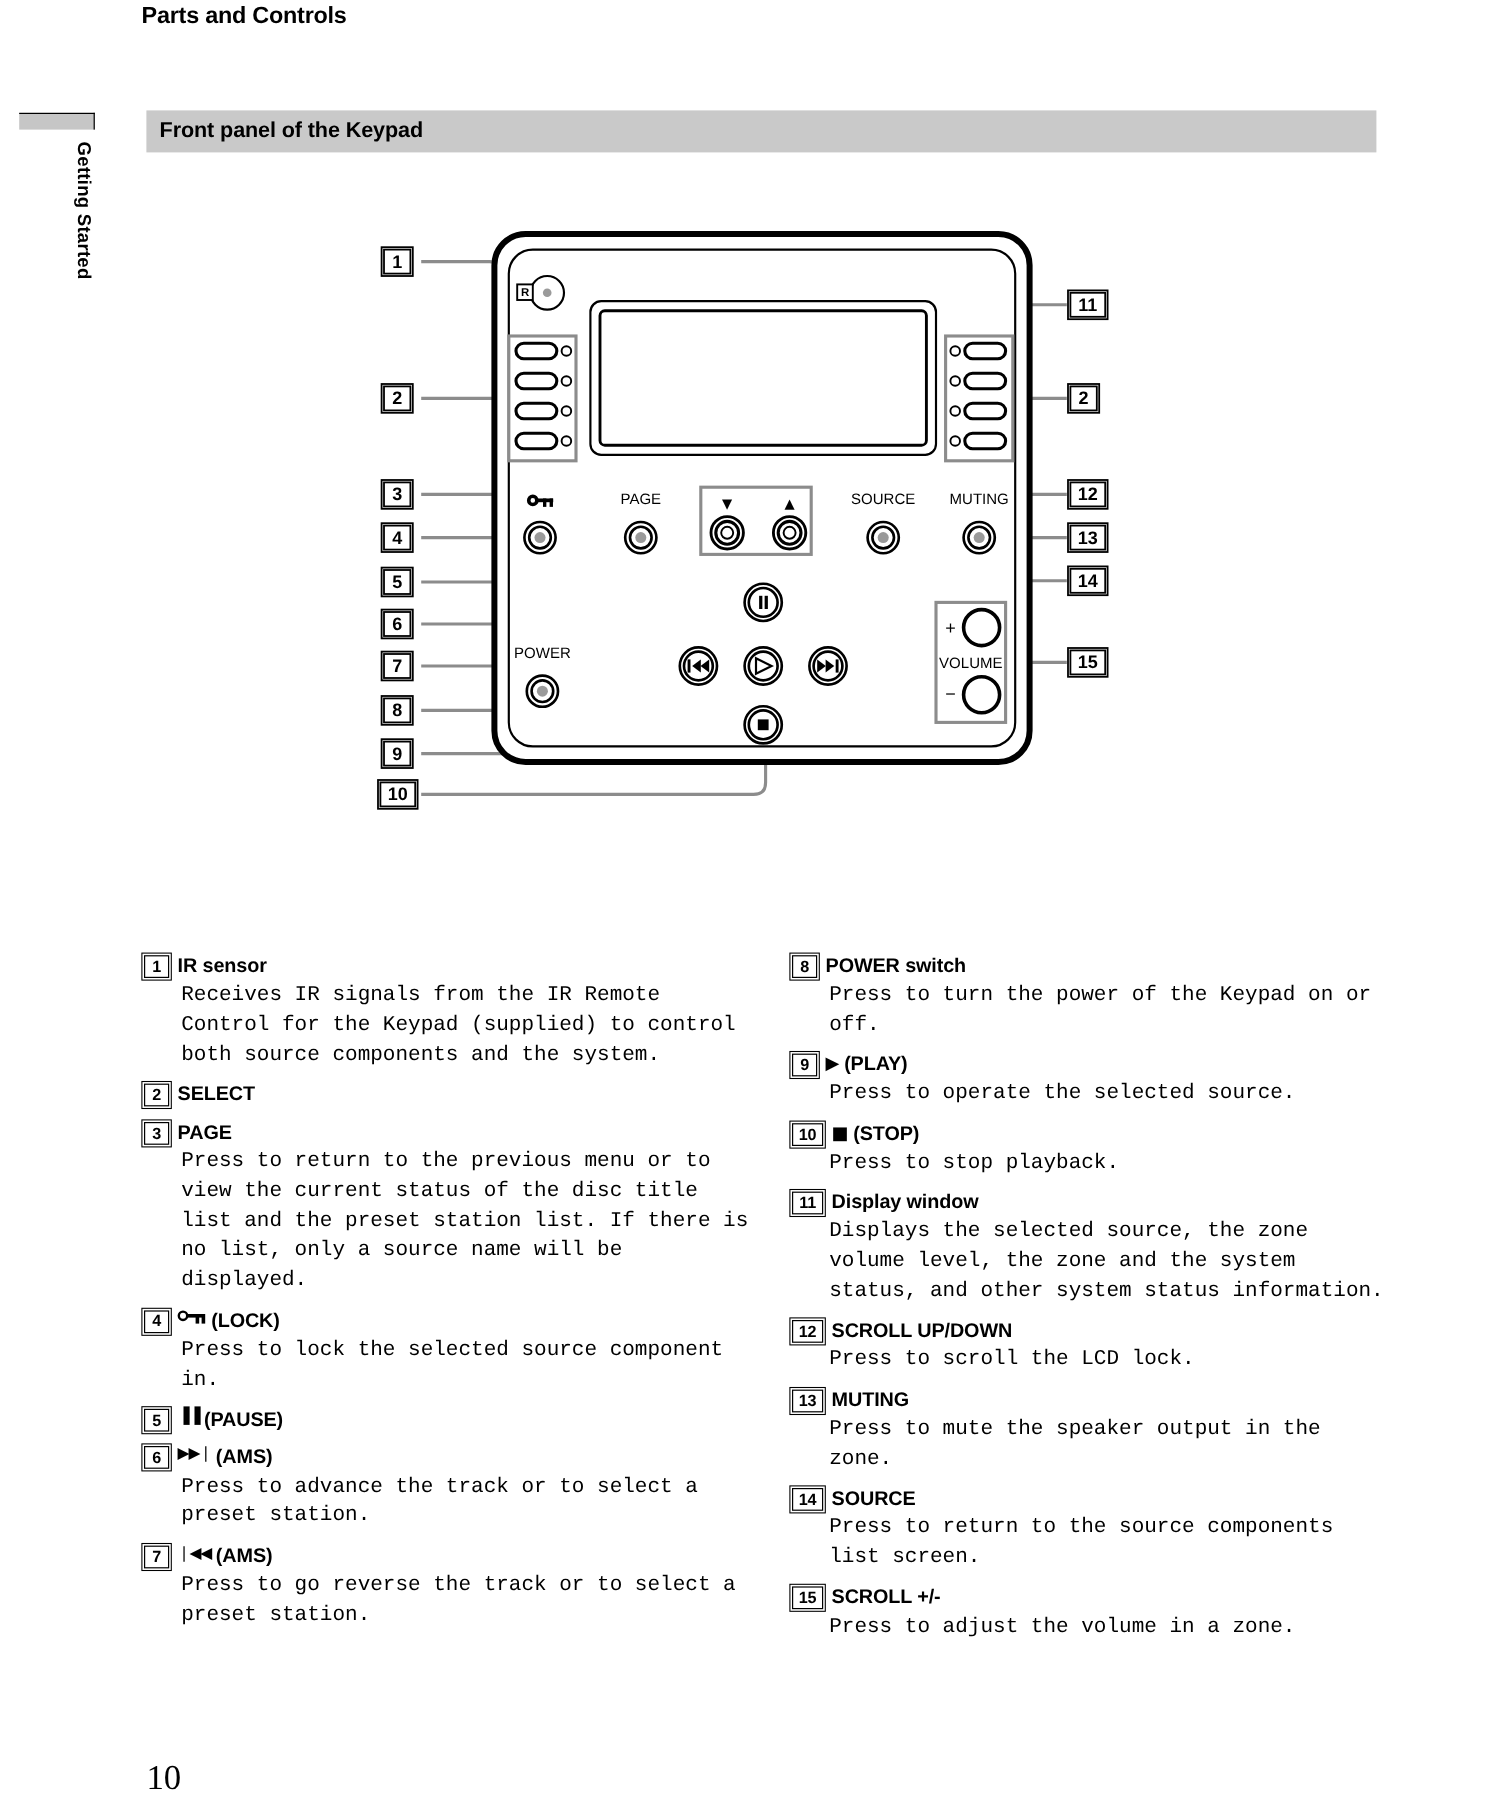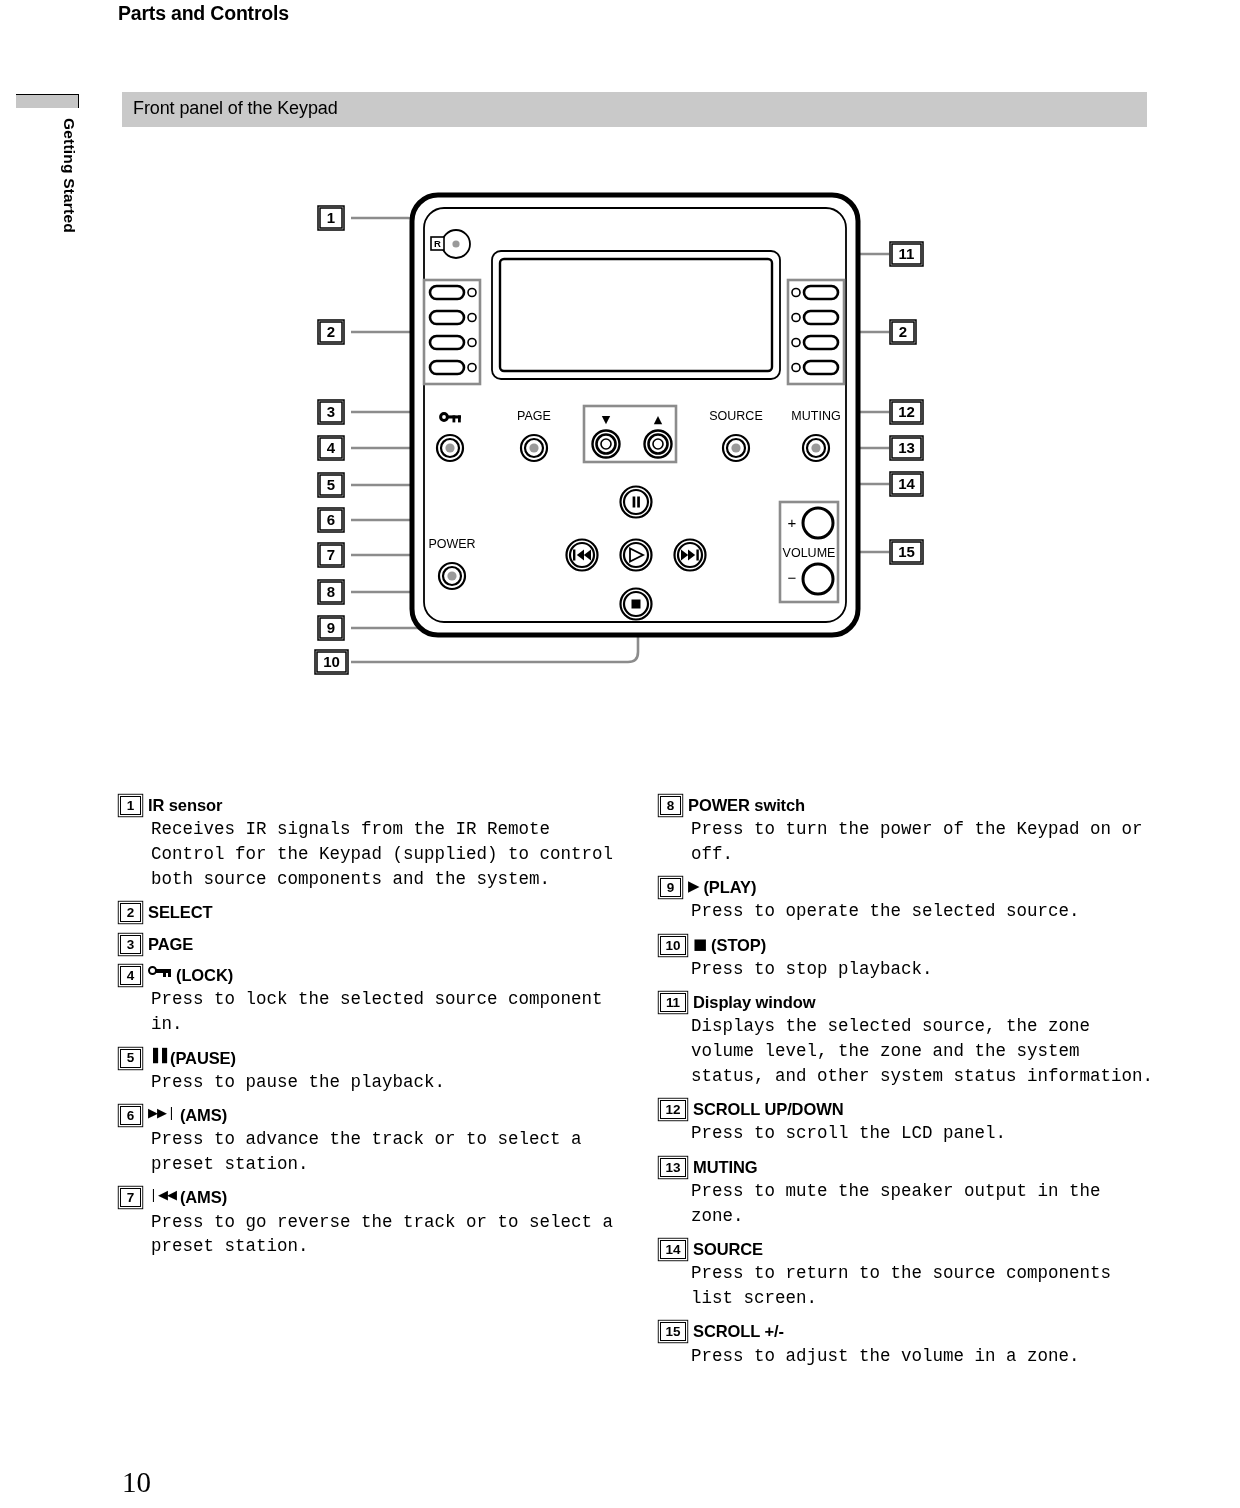--- a/index.html
+++ b/index.html
@@ -46,21 +46,21 @@
   .section-band {
     position: absolute;
     left: 122px; top: 92px;
     width: 1025px; height: 35px;
     background: #c9c9c9;
   }
   .section-band-label {
     position: absolute;
     left: 133px; top: 98px;
     font-family: "Liberation Sans", sans-serif;
-    font-weight: normal;
+    font-weight: bold;
     font-size: 18px;
     letter-spacing: -0.1px;
   }
   .page-number {
     position: absolute;
     left: 122px; top: 1466px;
     font-family: "Liberation Serif", serif;
     font-size: 29px;
   }
 
@@ -486,41 +486,41 @@
       <div class="entry-head">
         <span class="num-box">2</span>
         <span>SELECT</span>
       </div>
     </div>
     <div class="entry">
       <div class="entry-head">
         <span class="num-box">3</span>
         <span>PAGE</span>
       </div>
+      <div class="entry-body">Press to return to the previous menu or to view the current status of the disc title list and the preset station list. If there is no list, only a source name will be displayed.</div>
     </div>
     <div class="entry">
       <div class="entry-head">
         <span class="num-box">4</span>
         <span class="key-glyph">
           <span class="ring"></span>
           <span class="shaft"></span>
           <span class="tooth1"></span>
           <span class="tooth2"></span>
         </span>
         <span>(LOCK)</span>
       </div>
       <div class="entry-body">Press to lock the selected source component in.</div>
     </div>
     <div class="entry">
       <div class="entry-head">
         <span class="num-box">5</span>
         <span class="head-glyph small">▐▐</span>
         <span>(PAUSE)</span>
       </div>
-      <div class="entry-body">Press to pause the playback.</div>
     </div>
     <div class="entry">
       <div class="entry-head">
         <span class="num-box">6</span>
         <span class="head-glyph small">▶▶❘</span>
         <span>(AMS)</span>
       </div>
       <div class="entry-body">Press to advance the track or to select a preset station.</div>
     </div>
     <div class="entry">
@@ -561,21 +561,21 @@
         <span class="num-box wide">11</span>
         <span>Display window</span>
       </div>
       <div class="entry-body">Displays the selected source, the zone volume level, the zone and the system status, and other system status information.</div>
     </div>
     <div class="entry">
       <div class="entry-head">
         <span class="num-box wide">12</span>
         <span>SCROLL UP/DOWN</span>
       </div>
-      <div class="entry-body">Press to scroll the LCD panel.</div>
+      <div class="entry-body">Press to scroll the LCD lock.</div>
     </div>
     <div class="entry">
       <div class="entry-head">
         <span class="num-box wide">13</span>
         <span>MUTING</span>
       </div>
       <div class="entry-body">Press to mute the speaker output in the zone.</div>
     </div>
     <div class="entry">
       <div class="entry-head">

